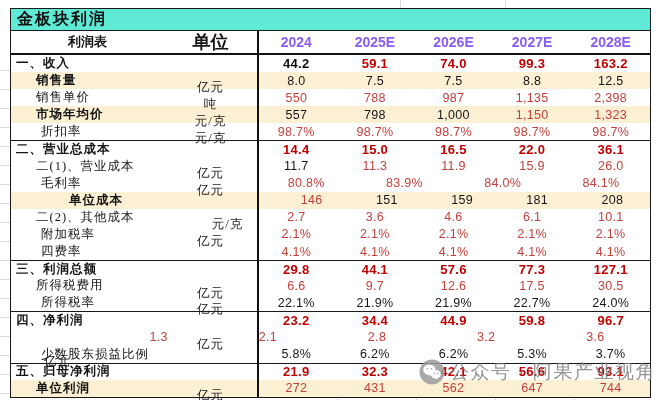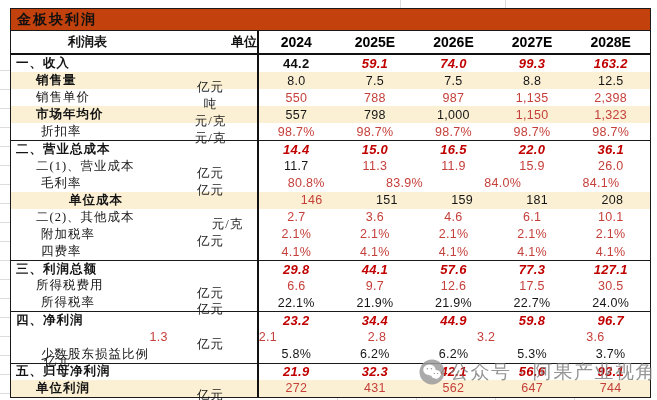--- a/index.html
+++ b/index.html
@@ -3,46 +3,46 @@
 <meta charset="utf-8">
 <style>
   html,body{margin:0;padding:0;background:#ffffff;}
   .screen{position:relative;width:657px;height:400px;background:#fff;overflow:hidden;
           font-family:"Liberation Serif",serif;color:#151515;}
   
   .gl{position:absolute;background:#dcdcdc;}
   
   .xtable{position:absolute;left:10px;top:8px;width:641px;box-sizing:border-box;
           border:1.6px solid #1a1a1a;background:#fff;}
-  .titlebar{height:22px;box-sizing:border-box;background:#c2410c;border-bottom:1.6px solid #1a1a1a;
-            display:flex;align-items:center;padding-left:6px;font-weight:bold;font-size:14px;
+  .titlebar{height:22px;box-sizing:border-box;background:#5eead4;border-bottom:1.6px solid #1a1a1a;
+            display:flex;align-items:center;padding-left:6px;font-weight:bold;font-size:16px;
             letter-spacing:2px;color:#111;}
   .hdr{display:flex;height:24px;box-sizing:border-box;border-bottom:2px solid #111;
        align-items:center;font-weight:bold;}
   .hcl{width:153px;text-align:center;font-size:13px;}
-  .hcu{width:93px;text-align:right;font-size:13px;}
+  .hcu{width:93px;text-align:center;font-size:18px;}
   .ywrap{flex:1;display:flex;height:100%;align-items:center;}
-  .hy{flex:1;text-align:center;font-family:"Liberation Sans",sans-serif;font-size:14px;color:#000000;}
+  .hy{flex:1;text-align:center;font-family:"Liberation Sans",sans-serif;font-size:14px;color:#8b5cf6;}
   .vline{position:absolute;left:246px;top:22px;bottom:0;width:1.6px;background:#111;z-index:2;}
   
   .row{display:flex;height:17.1px;box-sizing:border-box;align-items:center;font-size:12.5px;}
   .row.hl{background:#FBF0D3;}
   .row.sec{border-top:1.6px solid #1a1a1a;}
   .cl{width:153px;box-sizing:border-box;white-space:nowrap;overflow:hidden;letter-spacing:1px;}
   .i0{padding-left:5px;}
   .i1{padding-left:25px;}
   .i2{padding-left:30px;}
   .i3{padding-left:41px;margin-left:17px;}
   .lb{font-weight:bold;}
   .cu{width:93px;text-align:center;letter-spacing:1px;color:#1c1c1c;margin-top:48px;}
   .cv{flex:1;text-align:center;font-family:"Liberation Sans",sans-serif;letter-spacing:.3px;}
   .vk{color:#161616;}
   .vr{color:#C5403B;}
   .vb{font-weight:bold;font-size:13px;}
-  .vb.vr{color:#C00000;font-style:italic;}
+  .vb.vr{color:#C00000;}
   .vb.vk{color:#0d0d0d;}
   
   .wm{position:absolute;left:419px;top:359px;display:flex;align-items:center;gap:5px;z-index:6;}
   .wm-text{font-size:19px;color:rgba(125,125,125,0.82);letter-spacing:1.5px;white-space:nowrap;
            font-family:"Liberation Sans",sans-serif;}
 </style>
 </head>
 <body>
 
 <div class="screen">

